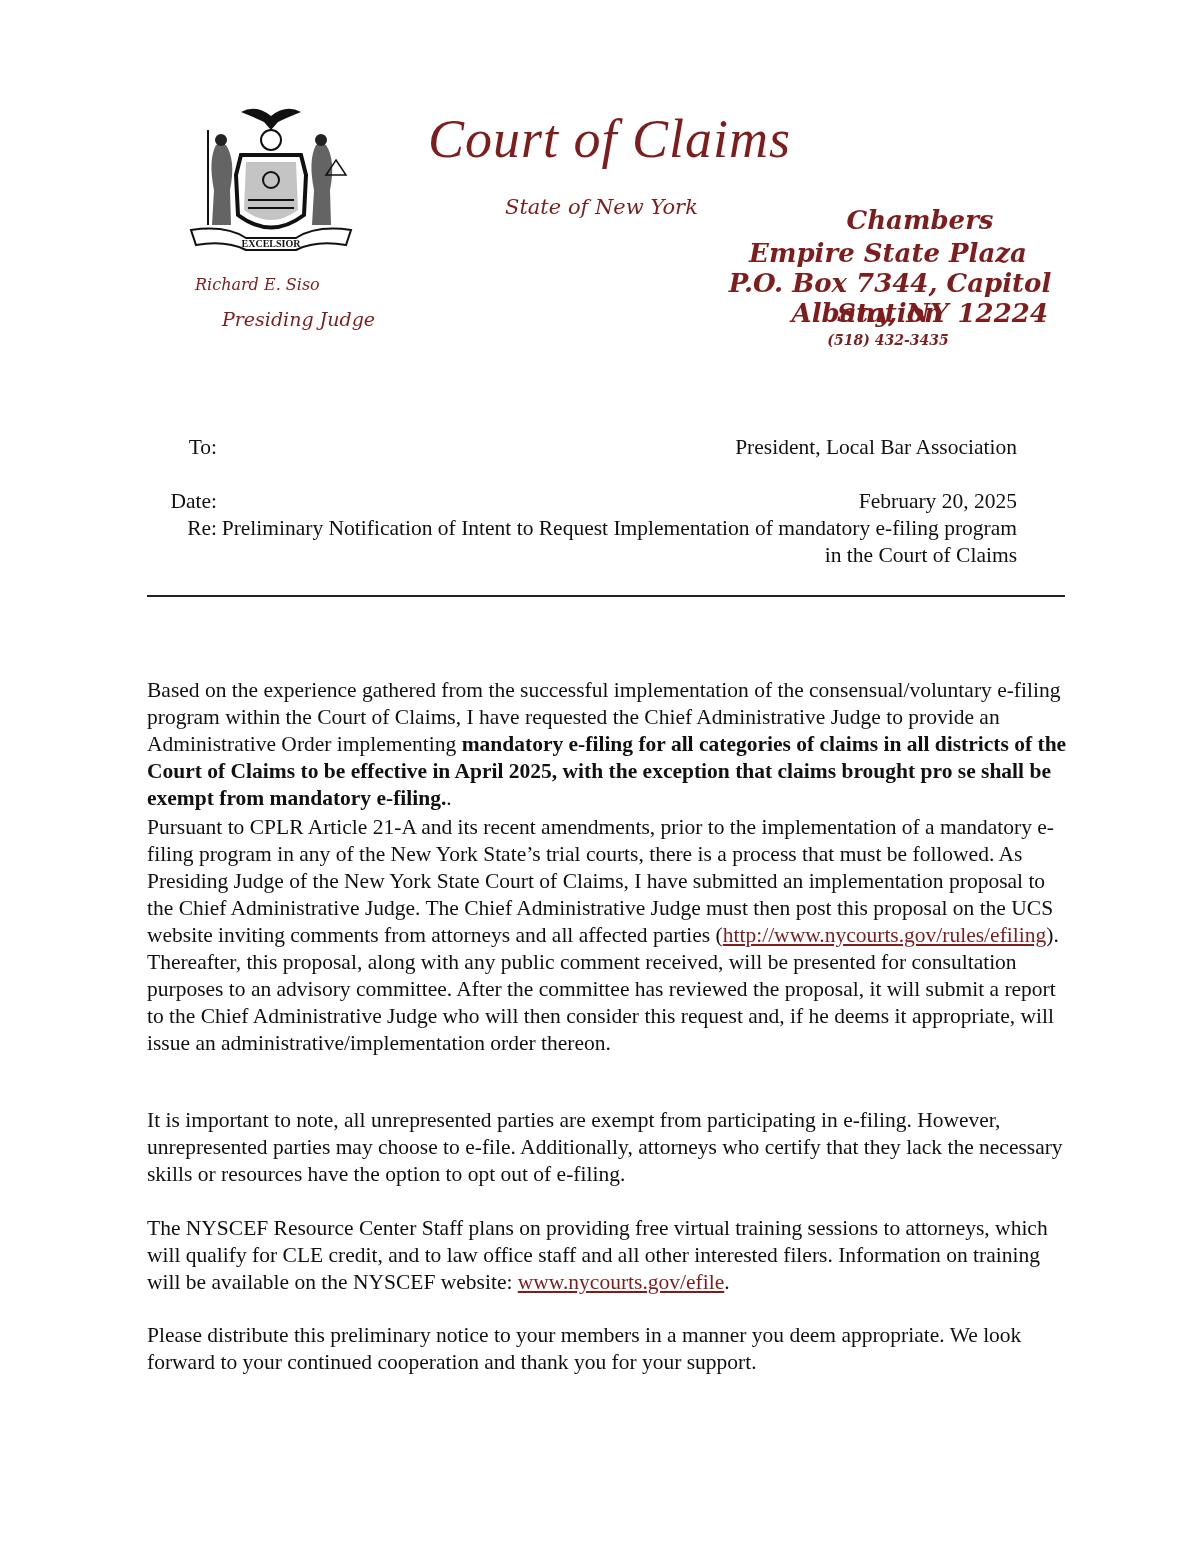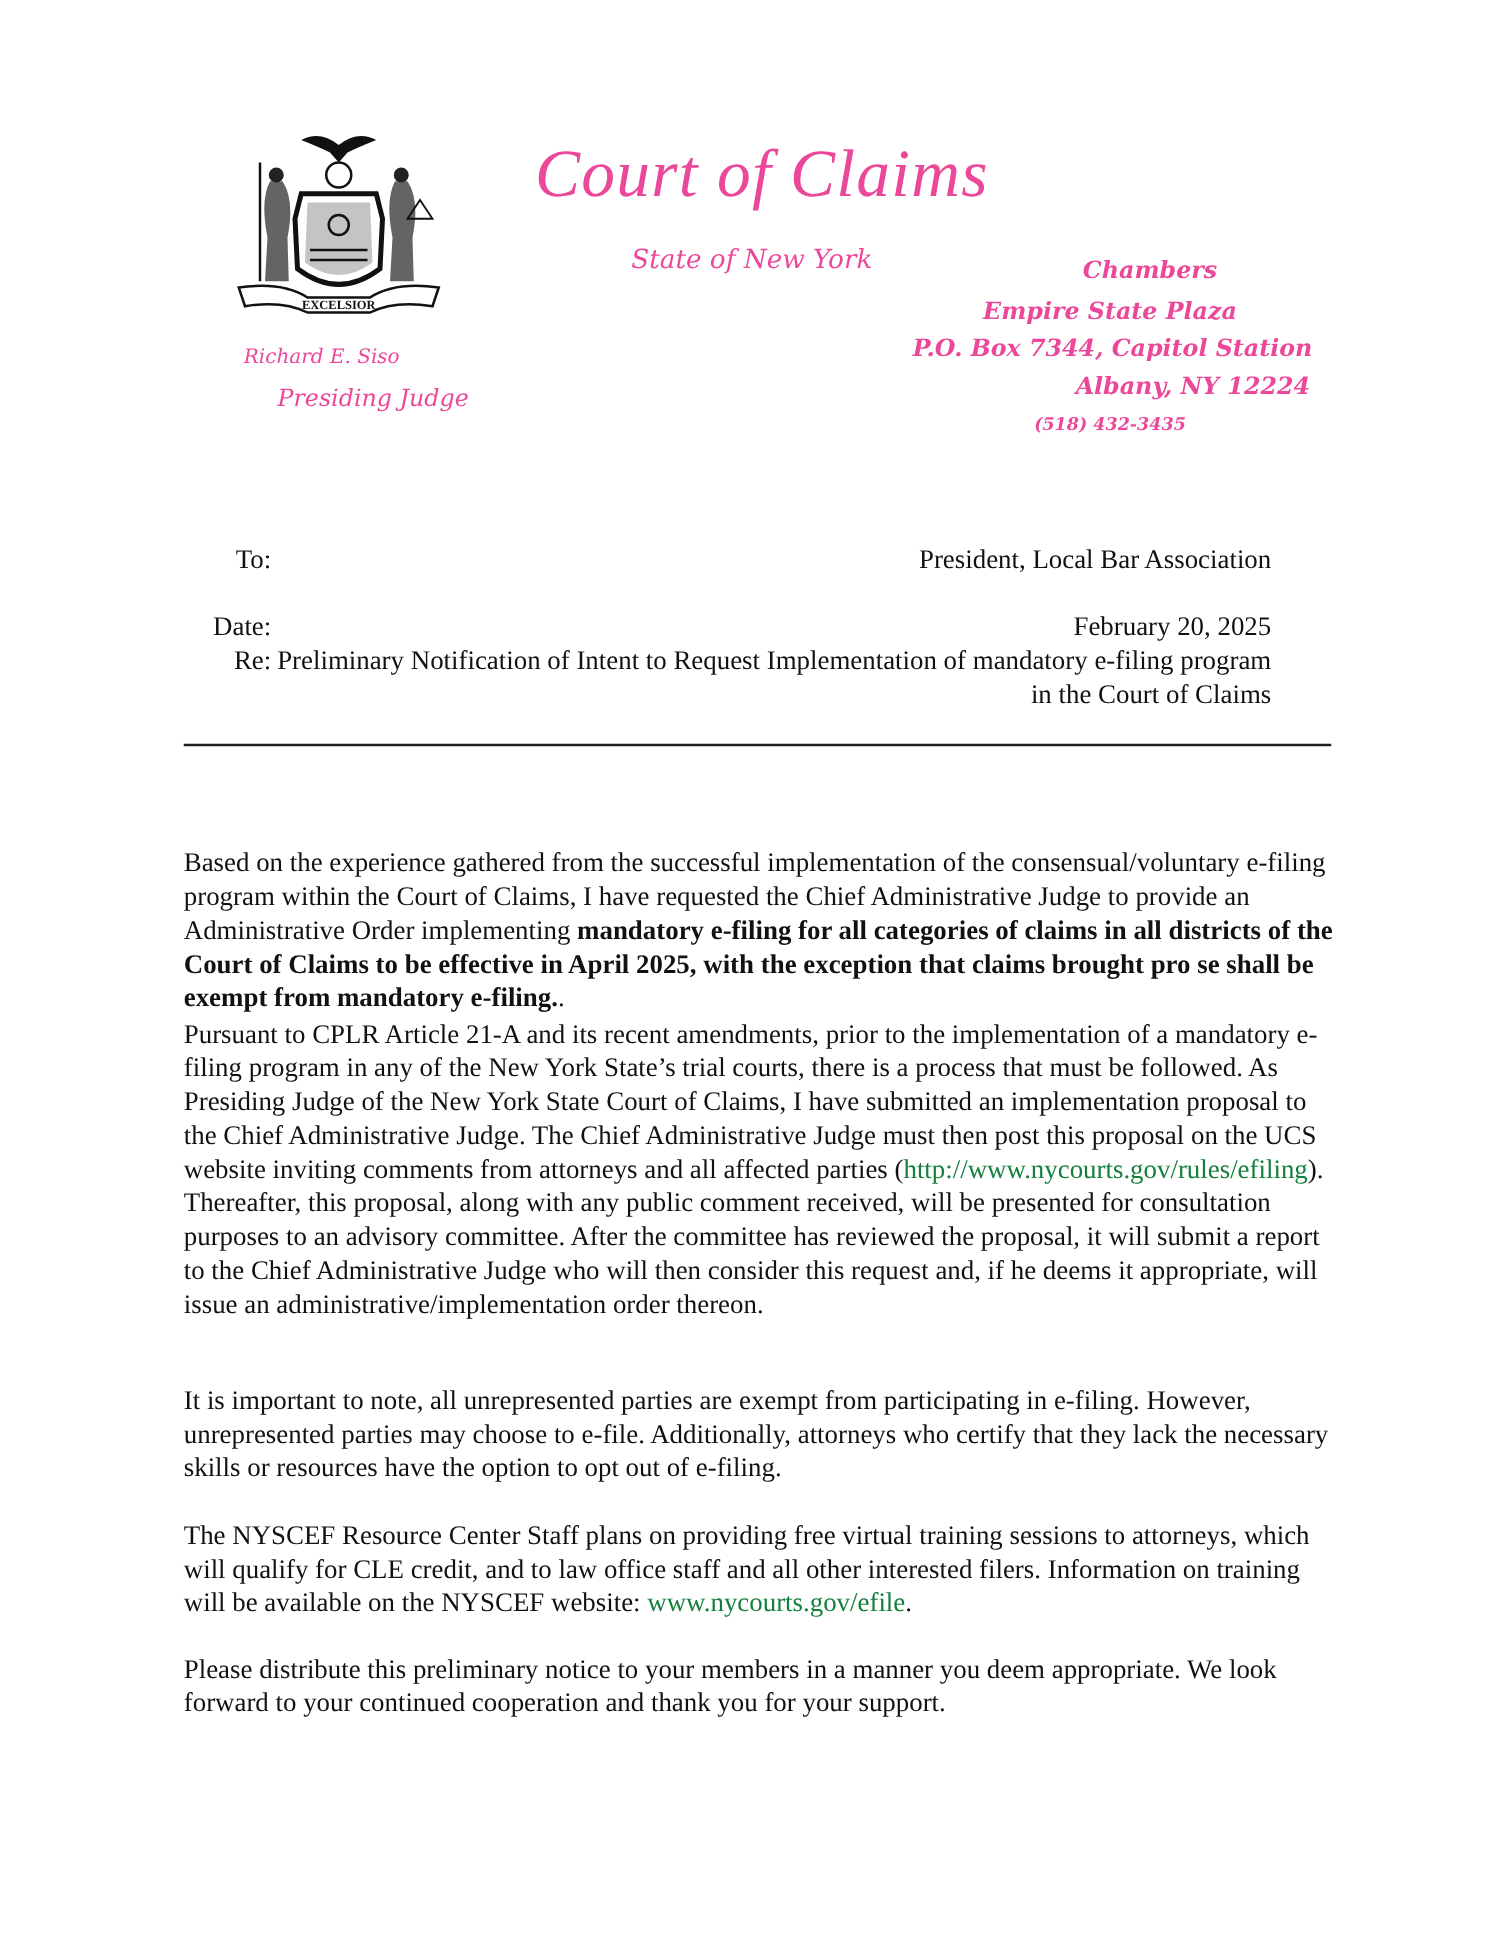--- a/index.html
+++ b/index.html
@@ -1,36 +1,36 @@
 <!DOCTYPE html>
 <html><head>
 <meta charset="utf-8">
 <style>
   html, body { margin: 0; padding: 0; background: #ffffff; }
   body { width: 1200px; height: 1553px; position: relative; overflow: hidden; color: #111; font-family: "Liberation Serif", serif; }
   .abs { position: absolute; }
-  .script { font-family: "DejaVu Serif", serif; font-style: italic; color: #ec4899; }
+  .script { font-family: "DejaVu Serif", serif; font-style: italic; color: #7f1d1d; }
   .seal { left: 186px; top: 100px; width: 170px; height: 160px; text-align: right; }
   .title { left: 428px; top: 108px; font-size: 54px; letter-spacing: 1px; font-family: "Liberation Serif", serif; font-style: italic; }
   .subtitle { left: 505px; top: 195px; font-size: 21px; }
   .judge-name { left: 195px; top: 275px; font-size: 16px; }
   .judge-title { left: 222px; top: 308px; font-size: 19px; }
-  .addr { right: 152px; width: 320px; text-align: center; font-size: 19px; font-weight: bold; }
+  .addr { right: 152px; width: 320px; text-align: center; font-size: 26px; font-weight: bold; }
   .a0 { top: 205px; left: 820px; width: 200px; }
   .a1 { top: 238px; }
   .a2 { top: 268px; right: 140px; width: 340px; }
   .a3 { top: 298px; text-align: right; }
   .a4 { top: 332px; font-size: 14px; }
   .meta { left: 147px; font-size: 21.5px; line-height: 27px; text-align: right; }
   .meta .lbl { display: inline-block; width: 70px; }
   .meta .val { display: inline-block; width: 800px; vertical-align: top; }
   .rule { left: 147px; top: 595px; width: 918px; height: 2px; background: #222; }
   .para { left: 147px; width: 920px; font-size: 21.5px; line-height: 27px; }
   .para b { font-weight: bold; }
-  .para a, .link { color: #15803d; }
+  .para a, .link { color: #7f1d1d; text-decoration: underline; }
 </style>
 </head>
 <body>
 
 <div class="abs seal">
   <svg width="170" height="160" viewBox="0 0 170 160">
 
     <path d="M55 12 Q70 4 85 16 Q100 4 115 12 Q100 18 92 22 L85 30 L78 22 Q70 18 55 12 Z" fill="#111"></path>
     <circle cx="85" cy="40" r="10" fill="none" stroke="#111" stroke-width="2"></circle>
 

